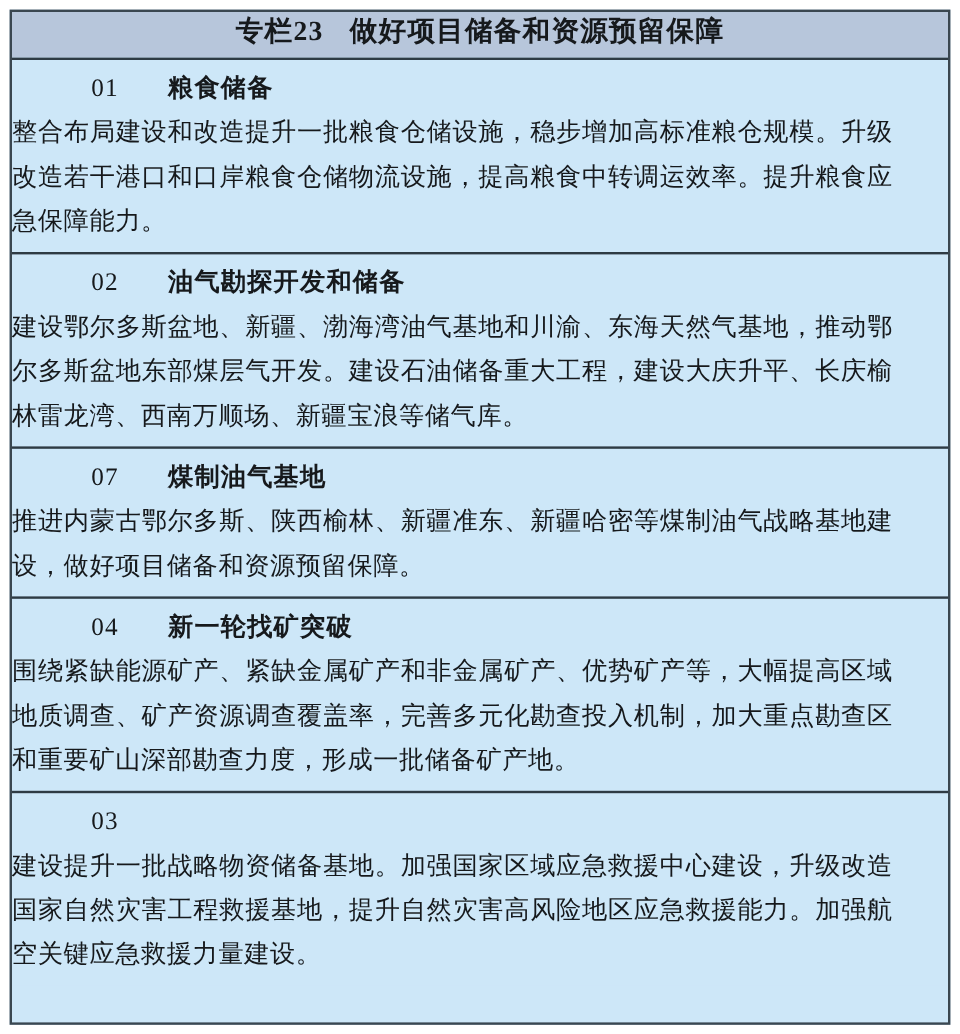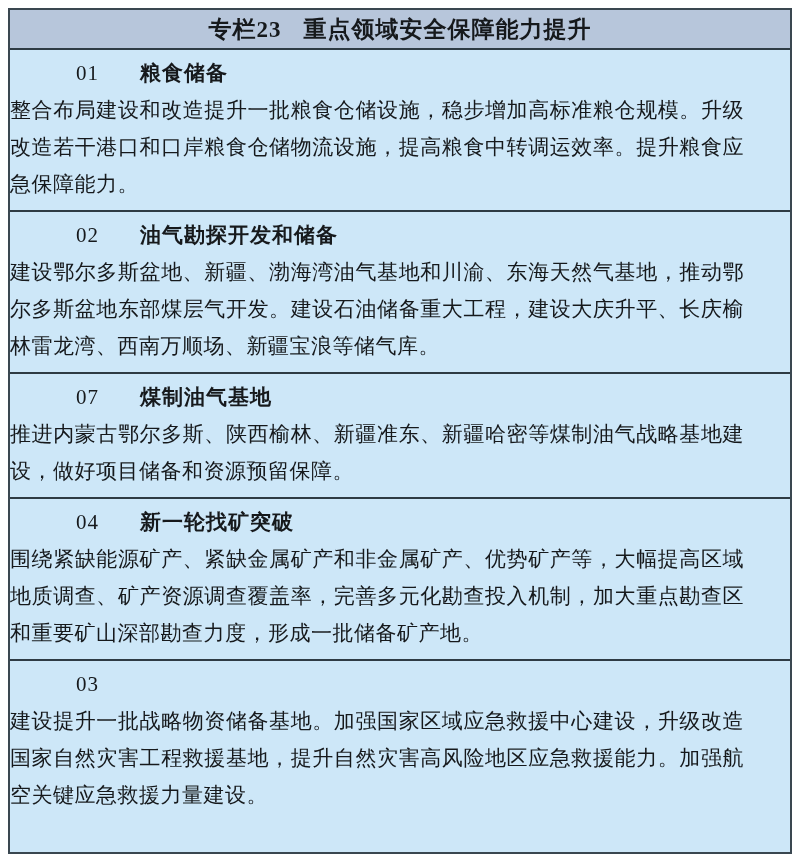--- a/index.html
+++ b/index.html
@@ -22,21 +22,20 @@
     height: 846px;
     border: 2px solid #3a4750;
     background: #cde7f8;
     overflow: hidden;
   }
   .box-header {
     box-sizing: border-box;
     height: 38px;
     background: #b7c6db;
     display: flex;
-    align-items: center;
     justify-content: center;
     font-size: 23px;
     font-weight: bold;
     letter-spacing: 1px;
   }
   .box-header .box-label { margin-right: 22px; }
   .section {
     box-sizing: border-box;
     border-top: 2px solid #2e3b44;
     background: #cde7f8;
@@ -65,21 +64,21 @@
   }
 </style>
 </head>
 <body>
 
 <div class="page">
   <div class="box">
 
     <div class="box-header">
       <span class="box-label">专栏23</span>
-      <span class="box-title">重点领域安全保障能力提升</span>
+      <span class="box-title">做好项目储备和资源预留保障</span>
     </div>
 
     <div class="section">
       <div class="section-head">
         <span class="section-num">01</span>
         <span class="section-title">粮食储备</span>
       </div>
       <p class="section-body">整合布局建设和改造提升一批粮食仓储设施，稳步增加高标准粮仓规模。升级改造若干港口和口岸粮食仓储物流设施，提高粮食中转调运效率。提升粮食应急保障能力。</p>
     </div>
 

